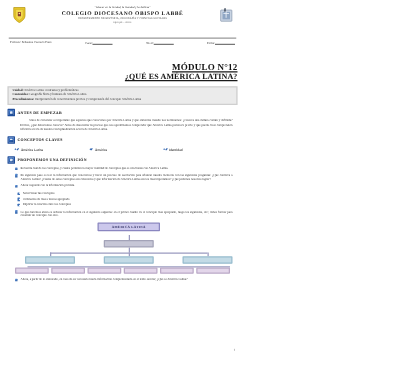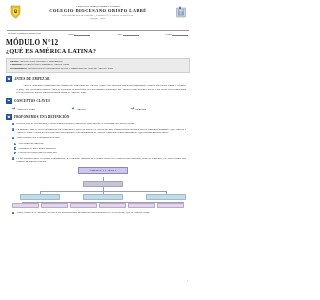--- a/index.html
+++ b/index.html
@@ -23,21 +23,21 @@
   .lh-sub2{font-size:1.9px;color:#444;line-height:2.4px;}
   .rule{border-top:.5px solid #999;margin:1.5px 1px 0 1px;}
 
   
   .meta{display:flex;justify-content:space-between;align-items:flex-start;
         font-size:2.4px;color:#222;padding:1.5px 2px 0 2px;line-height:3px;}
   .meta .m{white-space:nowrap;}
   .meta .ln{display:inline-block;border-bottom:.4px solid #777;min-width:16px;height:3px;vertical-align:bottom;}
 
   
-  .titleblock{text-align:left;margin-top:3px;}
+  .titleblock{text-align:right;margin-top:14px;text-decoration:underline;}
   .t1{font-size:7.2px;font-weight:bold;letter-spacing:.2px;color:#111;line-height:8px;}
   .t2{font-size:6.4px;font-weight:bold;font-style:normal;letter-spacing:.1px;color:#111;line-height:7.5px;}
 
   
   .band{background:#ebebeb;border:.4px solid #cfcfcf;margin-top:3px;padding:1.5px 3px;}
   .band .row{font-size:2.5px;line-height:3.4px;color:#1a1a1a;}
   .band .row b{font-weight:bold;}
 
   
   .sec{display:flex;align-items:center;gap:2px;margin-top:3.5px;}

